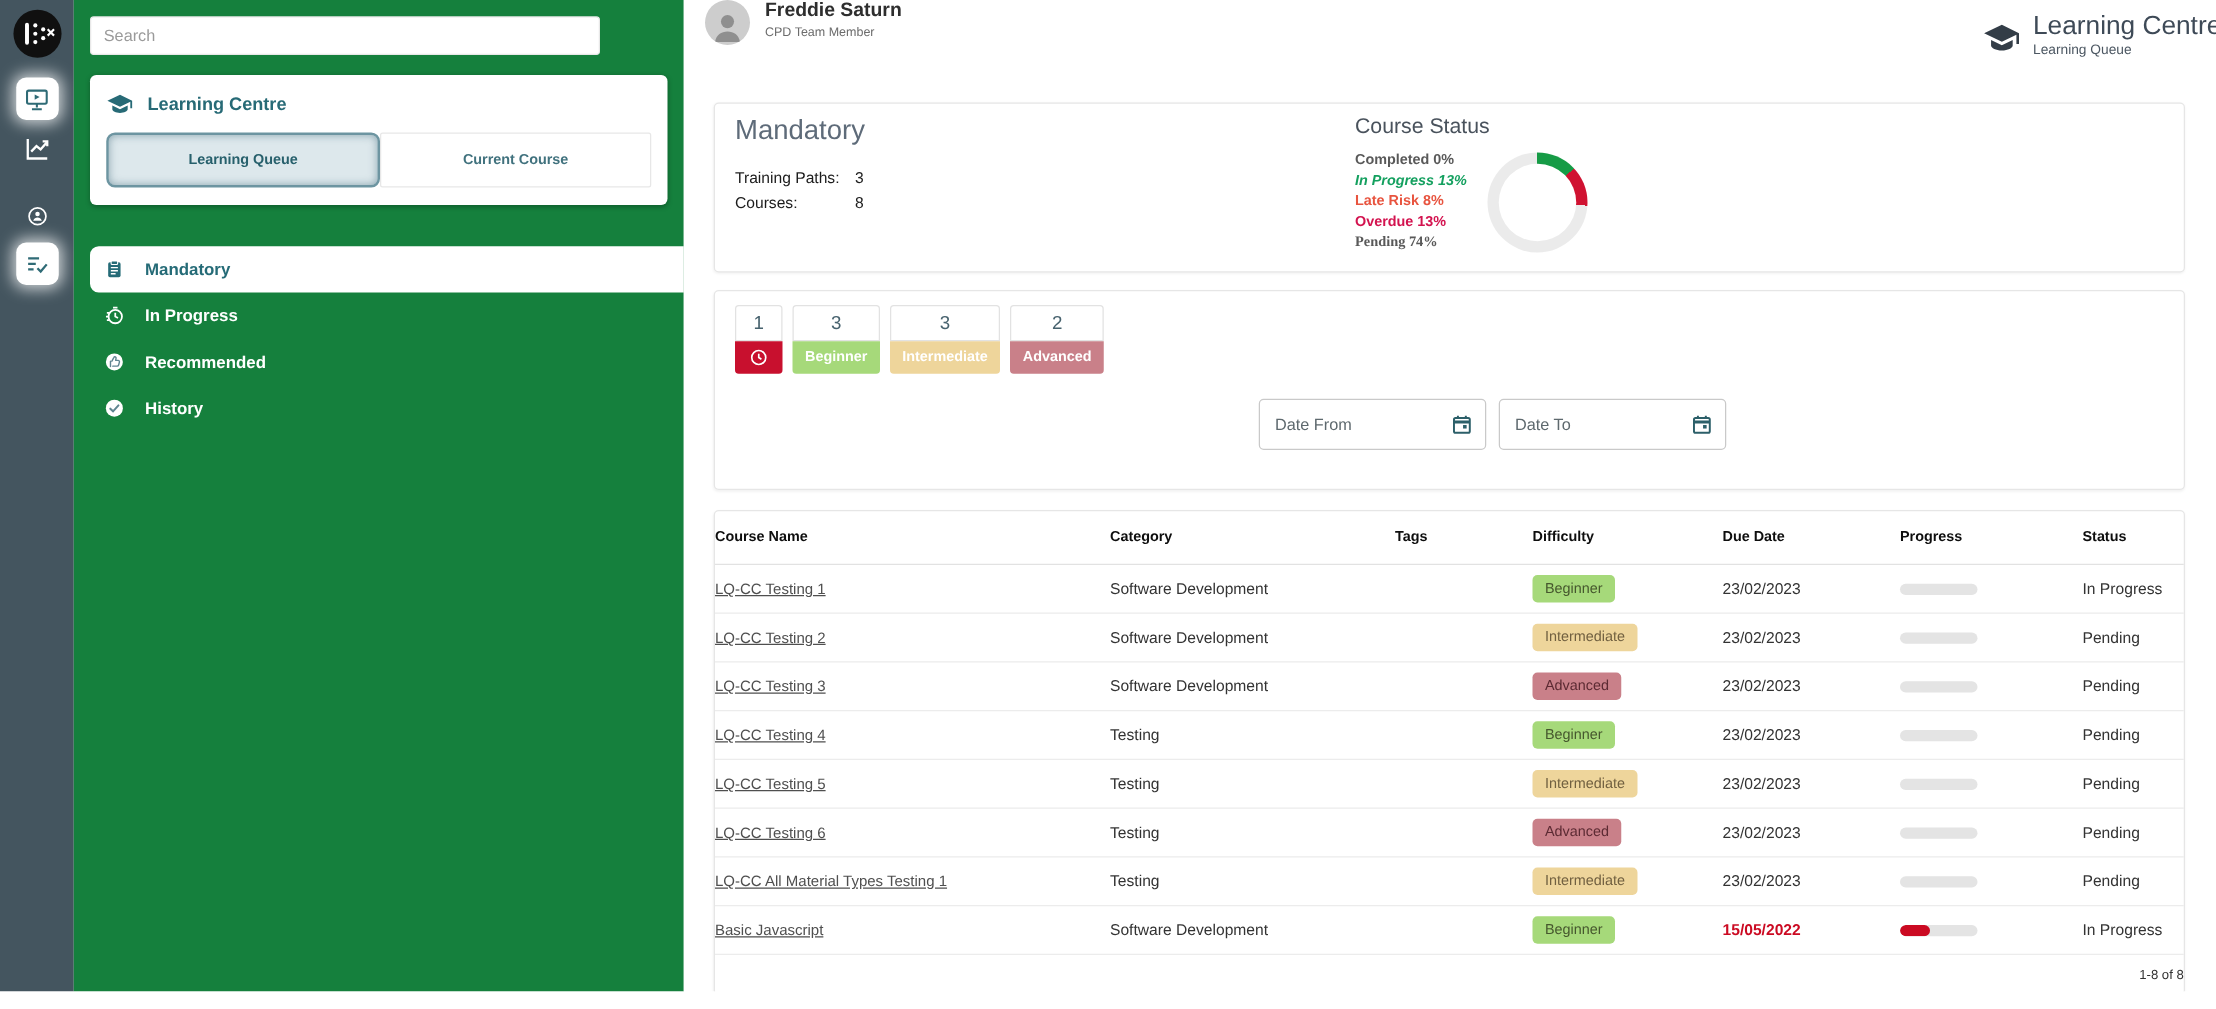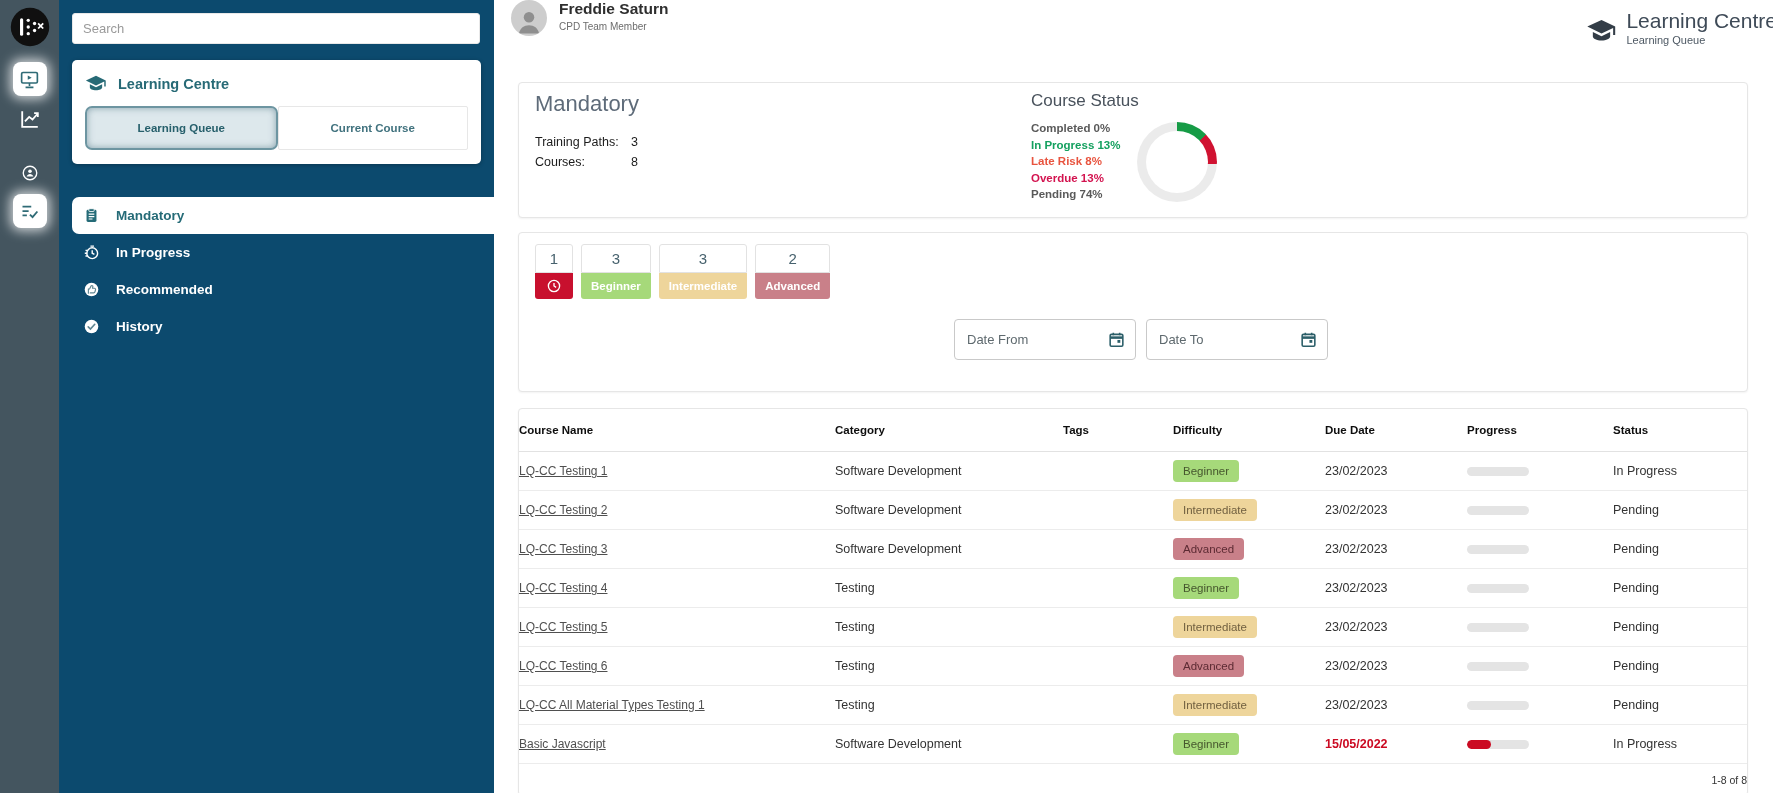--- a/index.html
+++ b/index.html
@@ -10,21 +10,21 @@
   .rail{width:59px;flex:none;background:#44555f;display:flex;flex-direction:column;align-items:center;padding-top:6px;}
   .logo{width:42px;height:42px;margin-bottom:14px;cursor:pointer}
   .rail-btn{display:flex;align-items:center;justify-content:center;color:#fff;margin-bottom:12px;cursor:pointer}
   .rail-btn.card-style{width:34px;height:34px;background:#fff;border-radius:8px;color:#2f6b76;box-shadow:0 0 12px 3px rgba(255,255,255,.75)}
   .rail-btn svg{width:21px;height:21px}
   .rail-btn.plain svg{width:22px;height:22px}
   .rail-btn.plain-sm svg{width:18px;height:18px}
   .rail-gap{height:22px}
 
   
-  .sidebar{width:435px;flex:none;background:#0c4a6e;padding-top:13px;box-sizing:border-box}
+  .sidebar{width:488px;flex:none;background:#15803d;padding-top:13px;box-sizing:border-box}
   .search{display:block;margin-left:13px;width:408px;height:31px;box-sizing:border-box;border:1px solid #e8e8e8;border-radius:3px;padding:0 10px;font-size:13px;color:#333;font-family:inherit;outline:none}
   .search::placeholder{color:#9a9a9a}
   .lc-card{margin:16px 13px 0;background:#fff;border-radius:5px;box-shadow:0 1px 4px rgba(0,0,0,.28);padding:11px 13px 14px}
   .lc-head{display:flex;align-items:center;gap:11px;margin:2px 0 11px;color:#276a76;font-weight:bold;font-size:14.5px}
   .lc-cap{display:flex}
   .lc-cap svg{width:22px;height:22px;color:#276a76}
   .tabs{display:flex}
   .tab{flex:1;height:44px;font-family:inherit;font-size:11.5px;font-weight:bold;color:#41727e;background:#fff;border:1px solid #e7e7e7;border-radius:2px;cursor:pointer}
   .tab.active{background:#dde8ec;border:2px solid #6d95a1;border-radius:7px;box-shadow:inset 0 0 7px rgba(70,110,125,.55);color:#27606c}
   .side-nav{margin-top:33px}
@@ -236,24 +236,24 @@
           <div class="stat">
             <span class="stat-label">Courses:</span>
             <span class="stat-value">8</span>
           </div>
         </div>
       <div class="status">
         <h3>Course Status</h3>
         <div class="status-row">
           <div class="legend" id="status-legend">
               <div style="color: rgb(89, 89, 89);">Completed 0%</div>
-              <div style="color: rgb(20, 160, 95);">In Progress 13%</div>
+              <div style="color: rgb(20, 160, 95); font-style: italic;">In Progress 13%</div>
               <div style="color: rgb(232, 84, 63);">Late Risk 8%</div>
               <div style="color: rgb(211, 19, 79);">Overdue 13%</div>
-              <div style="color: rgb(89, 89, 89);">Pending 74%</div>
+              <div style="color: rgb(89, 89, 89); font-family: Liberation Serif, serif;">Pending 74%</div>
             </div>
           <div class="donut" id="donut" style="background: conic-gradient(rgb(22, 155, 70) 0%, rgb(22, 155, 70) 13%, rgb(208, 18, 49) 13%, rgb(208, 18, 49) 26%, rgb(235, 235, 235) 26%, rgb(235, 235, 235) 100%);"></div>
         </div>
       </div>
     </section>
 
     <section class="card filter">
       <div class="badges" id="badges">
           <div class="badge">
             <div class="badge-num">1</div>

